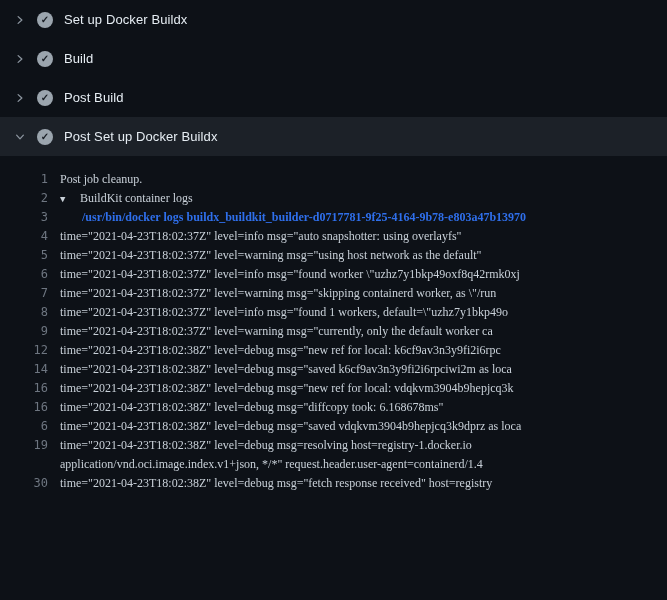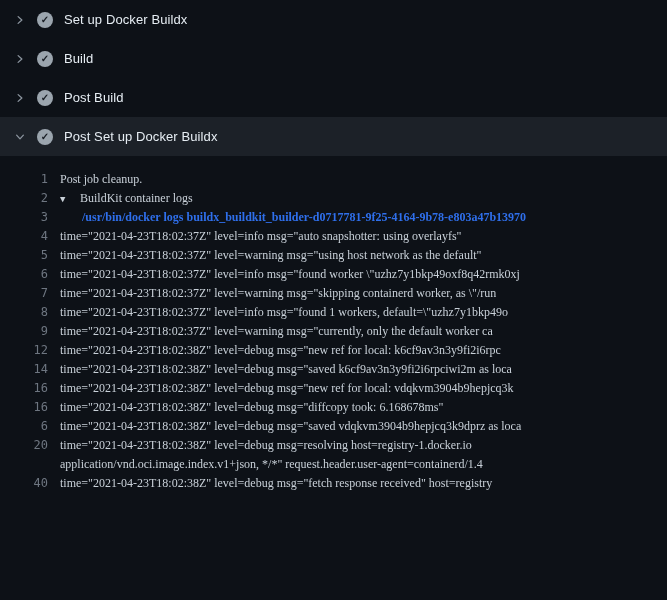--- a/index.html
+++ b/index.html
@@ -189,31 +189,31 @@
     <span class="txt">time="2021-04-23T18:02:38Z" level=debug msg="diffcopy took: 6.168678ms"</span>
   </div>
 
   <div class="log-row normal">
     <span class="ln">6</span>
     
     <span class="txt">time="2021-04-23T18:02:38Z" level=debug msg="saved vdqkvm3904b9hepjcq3k9dprz as loca</span>
   </div>
 
   <div class="log-row normal">
-    <span class="ln">20</span>
+    <span class="ln">19</span>
     
     <span class="txt">time="2021-04-23T18:02:38Z" level=debug msg=resolving host=registry-1.docker.io</span>
   </div>
 
 
   <div class="log-row continuation">
     <span class="ln"></span>
     
     <span class="txt">application/vnd.oci.image.index.v1+json, */*" request.header.user-agent=containerd/1.4</span>
   </div>
 
   <div class="log-row normal">
-    <span class="ln">40</span>
+    <span class="ln">30</span>
     
     <span class="txt">time="2021-04-23T18:02:38Z" level=debug msg="fetch response received" host=registry</span>
   </div>
 </div>
 </div>
 
 </body></html>

